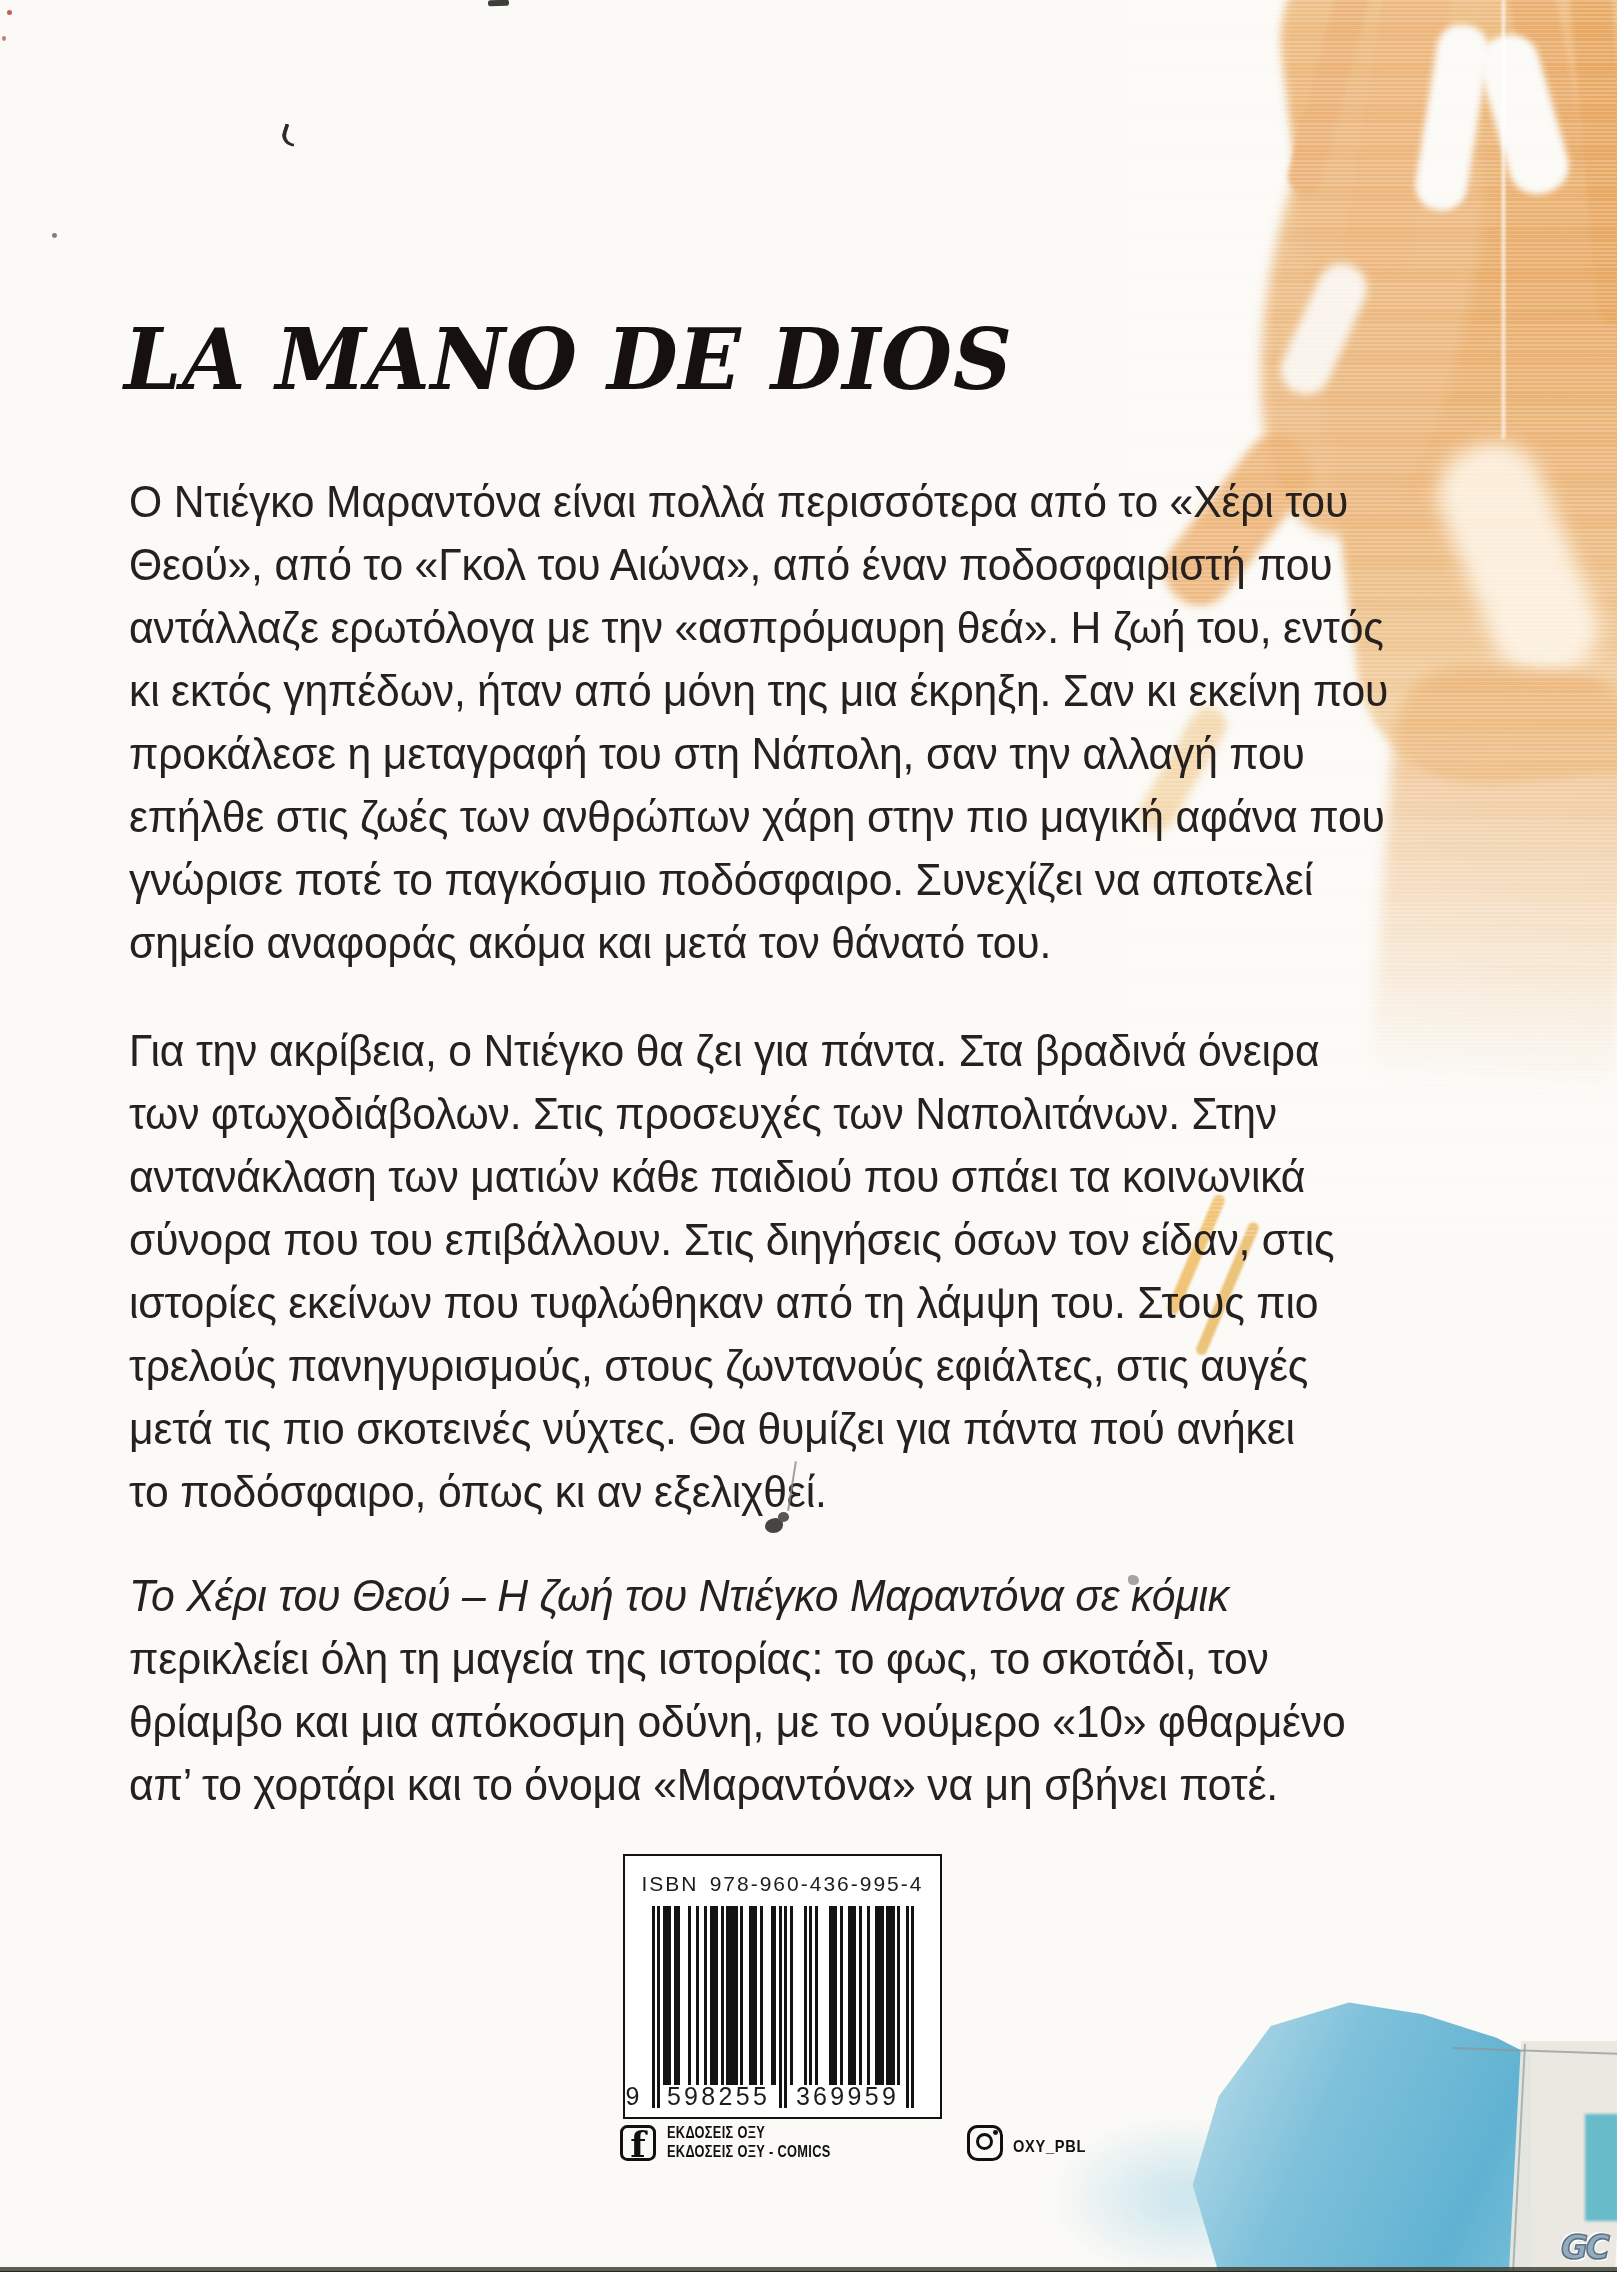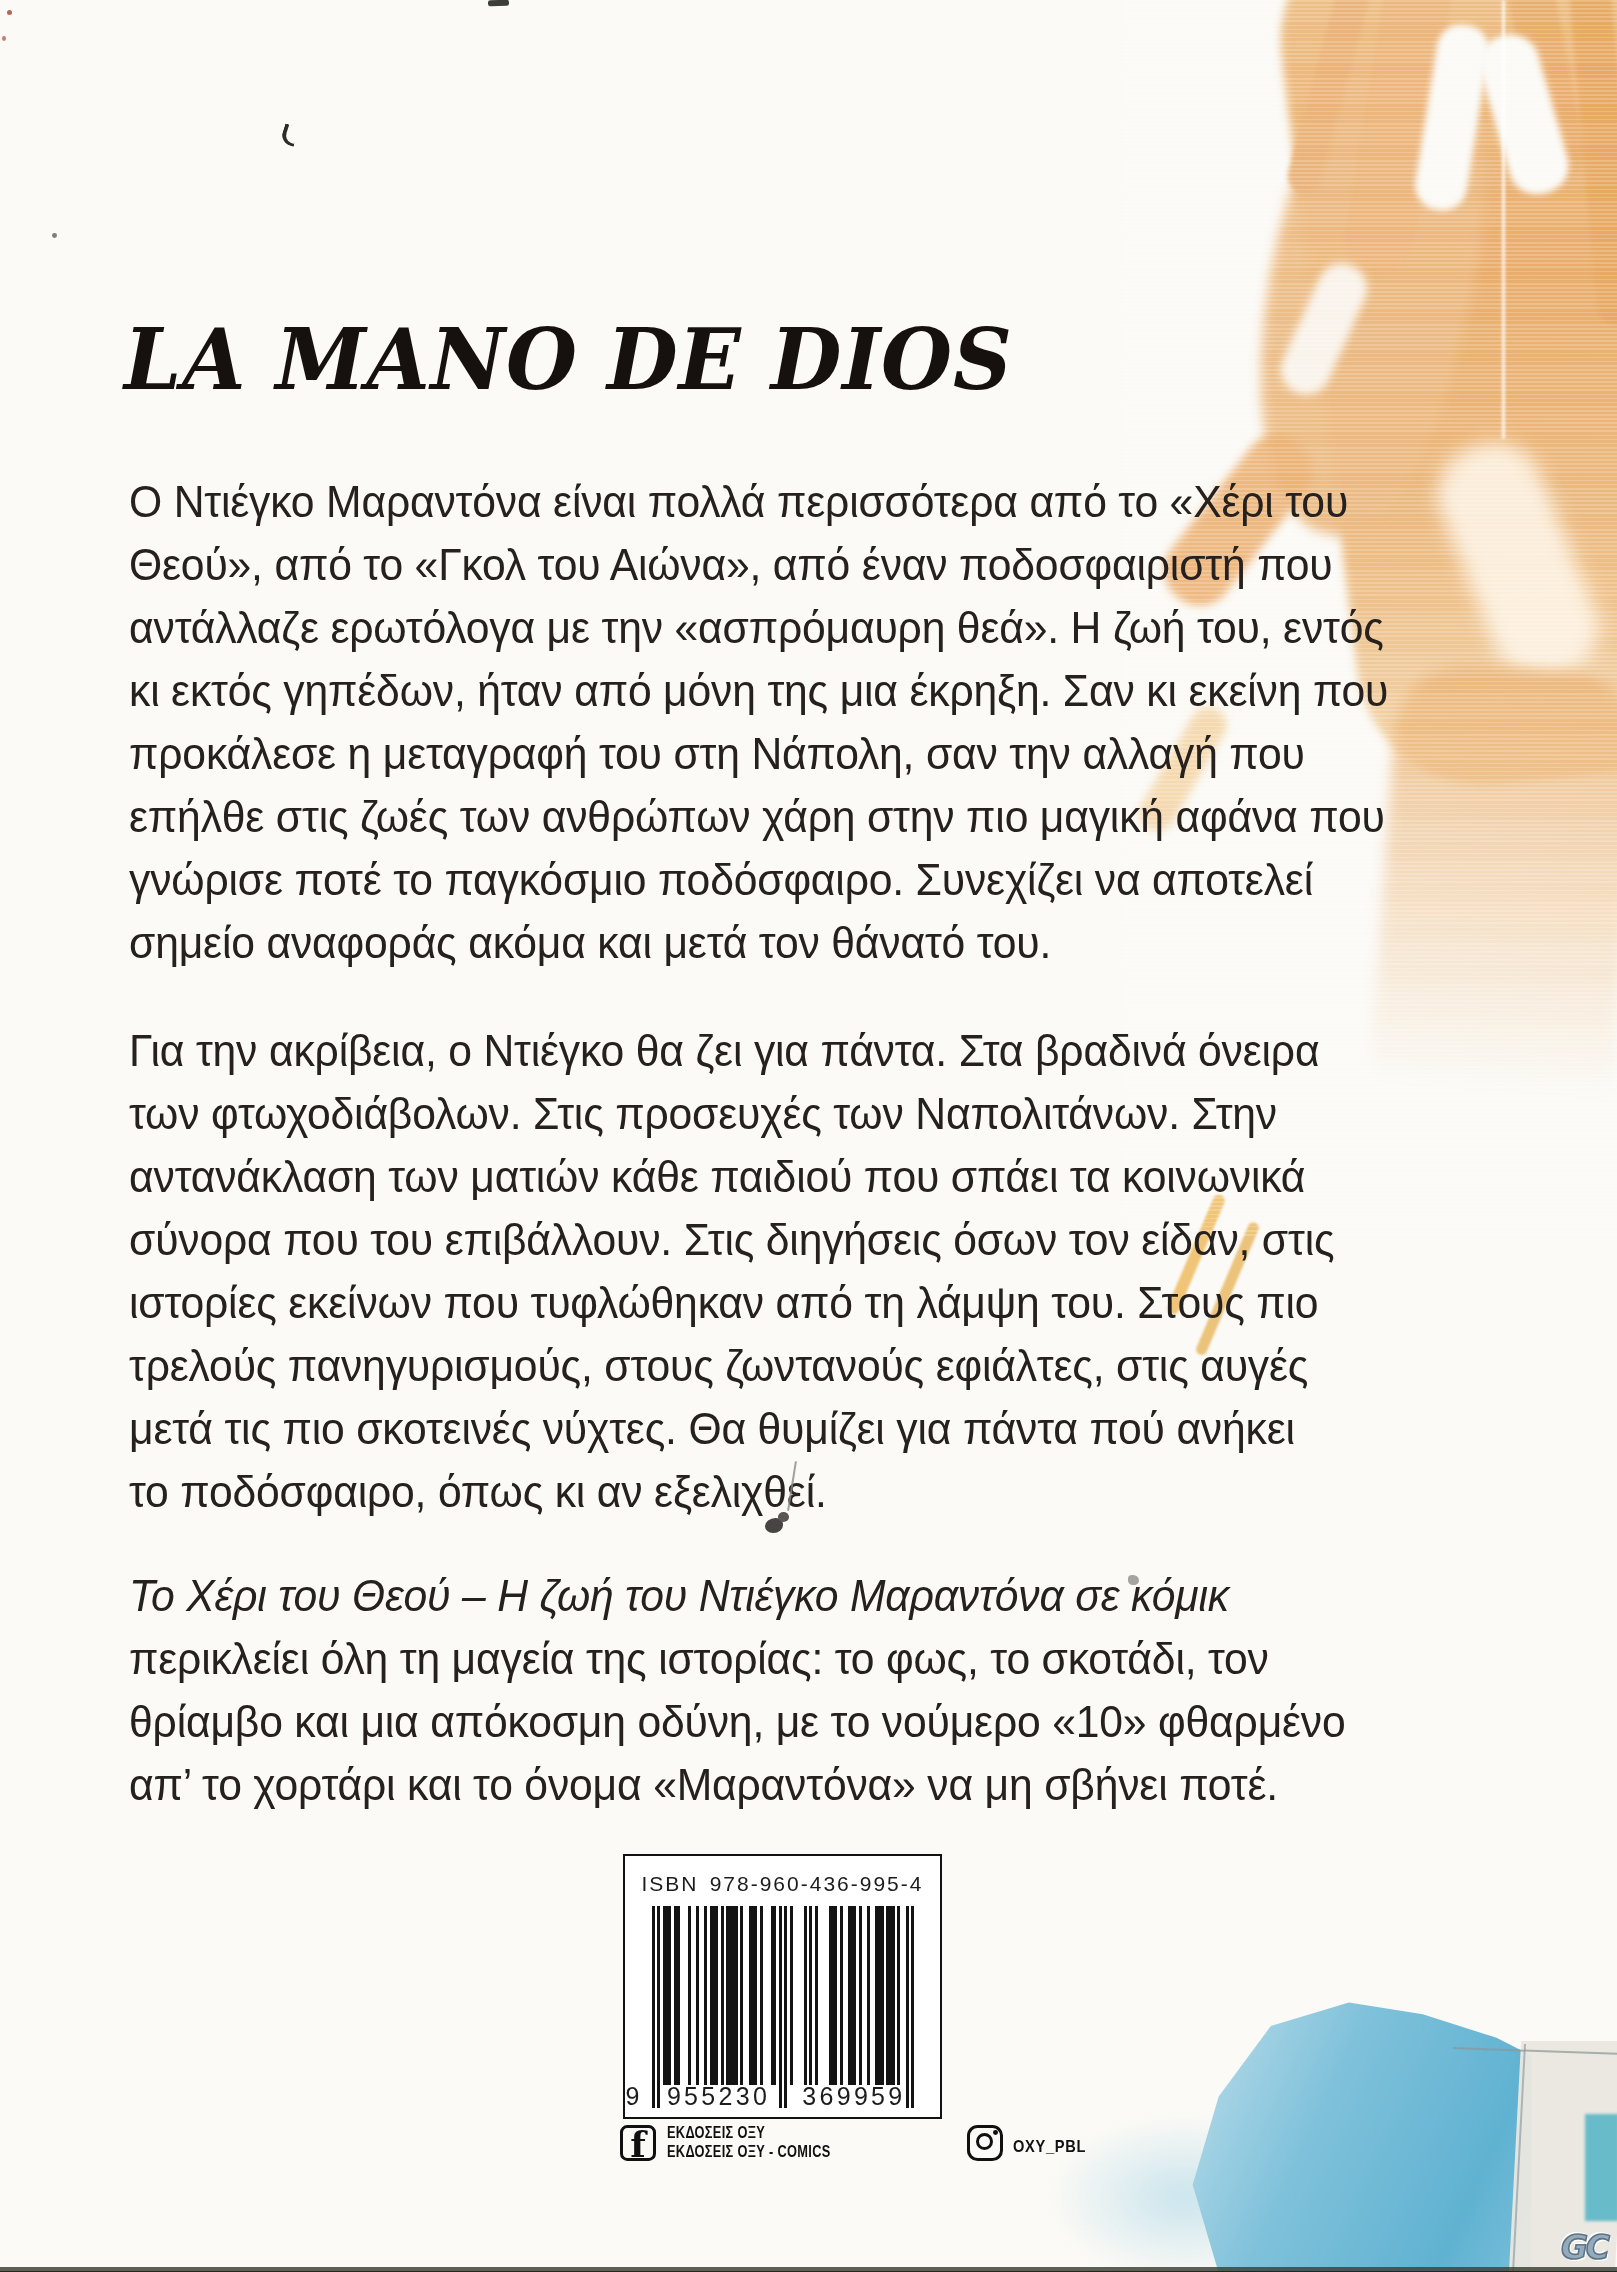--- a/index.html
+++ b/index.html
@@ -74,21 +74,21 @@
   }
   .isbn-label{
     margin-top:16.3px;text-align:center;font-size:21px;letter-spacing:2px;
     word-spacing:3.3px;color:#1c1c1c;
   }
   .barcode-wrap{position:relative;width:262px;height:207px;margin:9.8px auto 0;}
   #barcode-bars div{position:absolute;top:0;background:#131313;}
   .bc-digit{position:absolute;top:176px;font-size:25px;color:#1c1c1c;letter-spacing:3.3px;}
   .bc-first{left:-26px;}
   .bc-left{left:9px;width:116px;text-align:center;}
-  .bc-right{left:138px;width:116px;text-align:right;}
+  .bc-right{left:138px;width:116px;text-align:center;}
   
   .social{position:absolute;left:620px;top:2124px;display:flex;align-items:center;}
   .fb{display:flex;align-items:center;gap:10.6px;}
   .fb-icon{position:relative;width:36px;height:36px;border:3.3px solid #101010;border-radius:7.3px;overflow:hidden;box-sizing:border-box;}
   .fb-f{position:absolute;left:7.3px;top:-4.9px;font-family:"DejaVu Serif",serif;font-weight:bold;font-size:36px;color:#101010;}
   .fb-text{font-weight:bold;font-size:16px;line-height:18.7px;color:#101010;
     transform:scaleX(.8);transform-origin:left center;white-space:nowrap;letter-spacing:0.4px;}
   .ig{display:flex;align-items:center;gap:9.8px;margin-left:96px;}
   .ig-icon{position:relative;width:36px;height:36px;border:3.7px solid #101010;border-radius:10.6px;box-sizing:border-box;}
   .ig-lens{position:absolute;left:5.7px;top:5.7px;width:17px;height:17px;border:3.7px solid #101010;border-radius:50%;box-sizing:border-box;}
@@ -213,21 +213,21 @@
           <div style="left: 226px; width: 3.1px; height: 179px;"></div>
           <div style="left: 229px; width: 3.1px; height: 179px;"></div>
           <div style="left: 234px; width: 3.1px; height: 179px;"></div>
           <div style="left: 237px; width: 3.1px; height: 179px;"></div>
           <div style="left: 240px; width: 3.1px; height: 179px;"></div>
           <div style="left: 245px; width: 3.1px; height: 179px;"></div>
           <div style="left: 254px; width: 3.1px; height: 202px;"></div>
           <div style="left: 259px; width: 3.1px; height: 202px;"></div>
         </div>
       <span class="bc-digit bc-first">9</span>
-      <span class="bc-digit bc-left">955230</span>
+      <span class="bc-digit bc-left">598255</span>
       <span class="bc-digit bc-right">369959</span>
     </div>
   </div>
 
   <div class="social">
     <div class="fb">
       <div class="fb-icon">
         <span class="fb-f">f</span>
       </div>
       <div class="fb-text">

